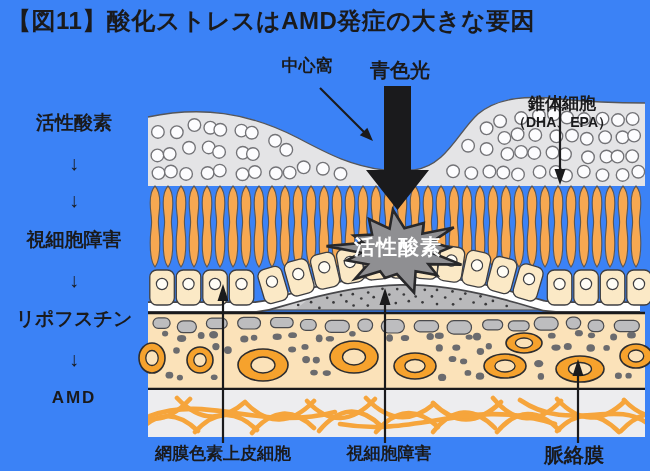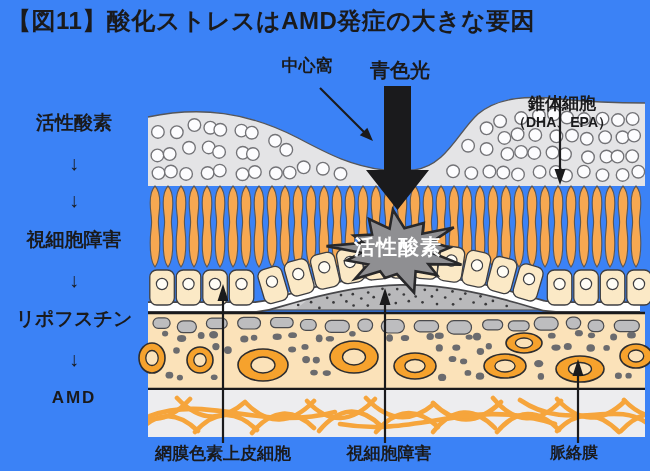--- a/index.html
+++ b/index.html
@@ -9,21 +9,21 @@
                 letter-spacing:0.5px;white-space:nowrap;}
   #diagram{position:absolute;left:0;top:0;}
   .lbl{position:absolute;font-weight:700;text-align:center;line-height:1.15;white-space:nowrap;}
   #lbl-fovea{left:262px;top:56px;width:90px;font-size:17px;}
   #lbl-bluelight{left:355px;top:59px;width:90px;font-size:20px;}
   #lbl-cone{left:497px;top:54px;width:130px;font-size:17px;margin-top:40px;}
   #lbl-cone .sub{font-size:14px;}
   #lbl-burst{left:333px;top:235px;width:130px;font-size:21px;color:#ffffff;letter-spacing:1px;}
   #lbl-rpe{left:143px;top:444px;width:160px;font-size:17px;}
   #lbl-lipofuscin{left:327px;top:444px;width:124px;font-size:17px;}
-  #lbl-choroid{left:522px;top:444px;width:104px;font-size:16px;}
+  #lbl-choroid{left:522px;top:444px;width:104px;font-size:20px;}
   #cascade{position:absolute;left:0;top:112px;width:148px;height:296px;display:flex;
            flex-direction:column;justify-content:space-between;align-items:center;}
   .casc-step{font-size:19px;font-weight:700;text-align:center;line-height:1.2;}
   .casc-amd{font-size:17px;letter-spacing:2px;}
   .casc-arrow{font-size:20px;font-weight:700;line-height:0.9;}
 </style>
 </head>
 <body>
 
 <div id="stage">

